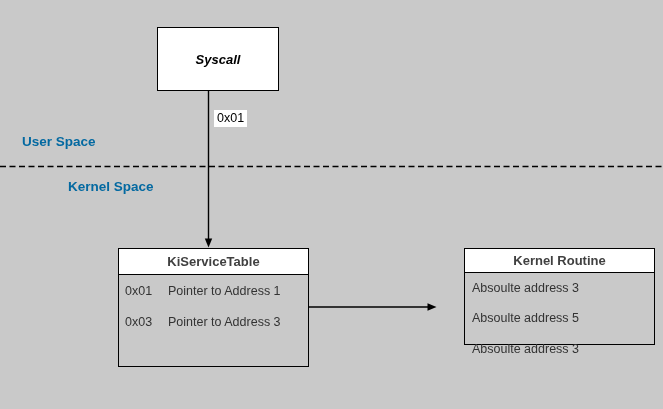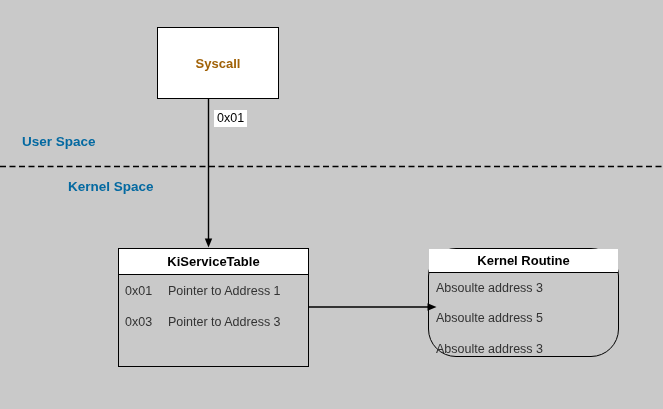--- a/index.html
+++ b/index.html
@@ -13,30 +13,31 @@
   }
   svg.overlay {
     position: absolute;
     left: 0; top: 0;
     width: 663px; height: 409px;
     pointer-events: none;
   }
   .box.syscall {
     position: absolute;
     left: 157px; top: 27px;
-    width: 122px; height: 72px;
+    width: 122px; height: 64px;
     background: #ffffff;
     border: 1.4px solid #000000;
     box-sizing: border-box;
     display: flex;
     align-items: center;
     justify-content: center;
     font-size: 13px;
     font-weight: bold;
-    color: #a16207;
+    color: #000000;
+    font-style: italic;
   }
   .edge-label {
     position: absolute;
     left: 214px; top: 110px;
     background: #ffffff;
     color: #000000;
     font-size: 12.5px;
     padding: 1px 3px;
     line-height: 15px;
   }
@@ -48,30 +49,30 @@
   }
   .space-label.user { left: 22px; top: 134px; }
   .space-label.kernel { left: 20px; top: 179px; margin-left: 48px; }
   .table {
     position: absolute;
     border: 1.4px solid #000000;
     box-sizing: border-box;
     background: transparent;
   }
   .table.kst { left: 118px; top: 248px; width: 191px; height: 119px; }
-  .table.kr  { left: 428px; top: 248px; width: 191px; height: 109px; border-radius: 28px; }
+  .table.kr  { left: 464px; top: 248px; width: 191px; height: 97px; }
   .table-header {
     background: #ffffff;
     border-bottom: 1.4px solid #000000;
     display: flex;
     align-items: center;
     justify-content: center;
     font-size: 13px;
     font-weight: bold;
-    color: #000000;
+    color: #404040;
     box-sizing: border-box;
   }
   .table.kst .table-header { height: 26px; }
   .table.kr  .table-header { height: 24px; }
   .table-body {
     display: flex;
     flex-direction: column;
   }
   .row {
     display: flex;

